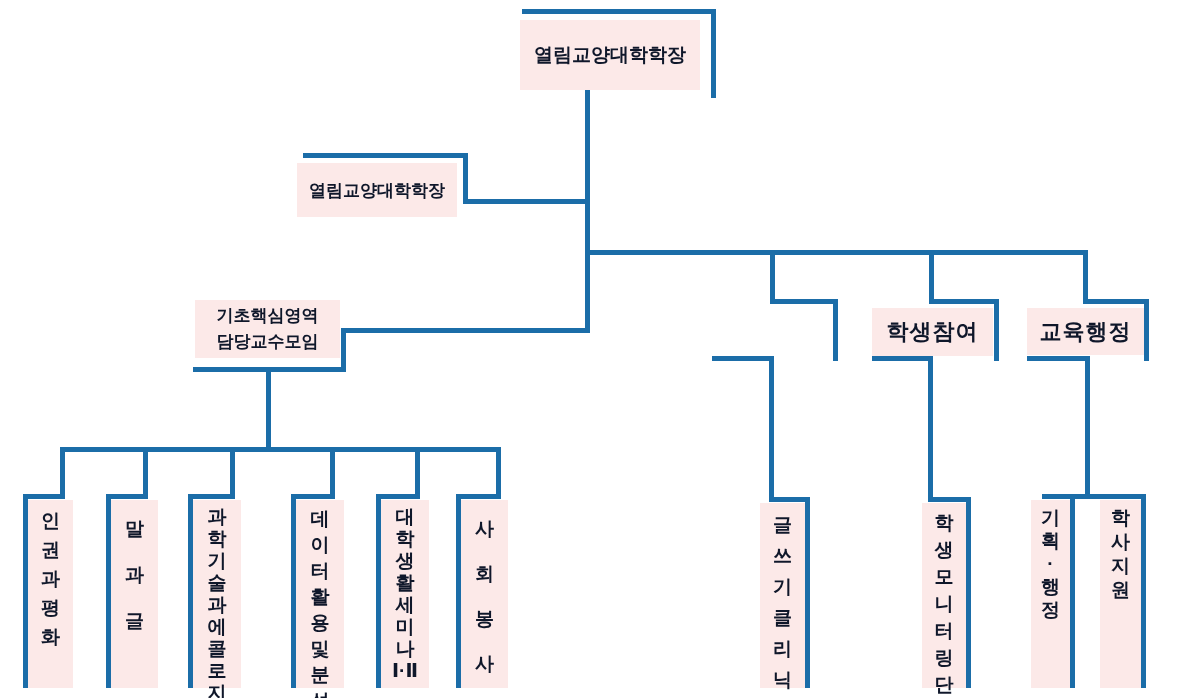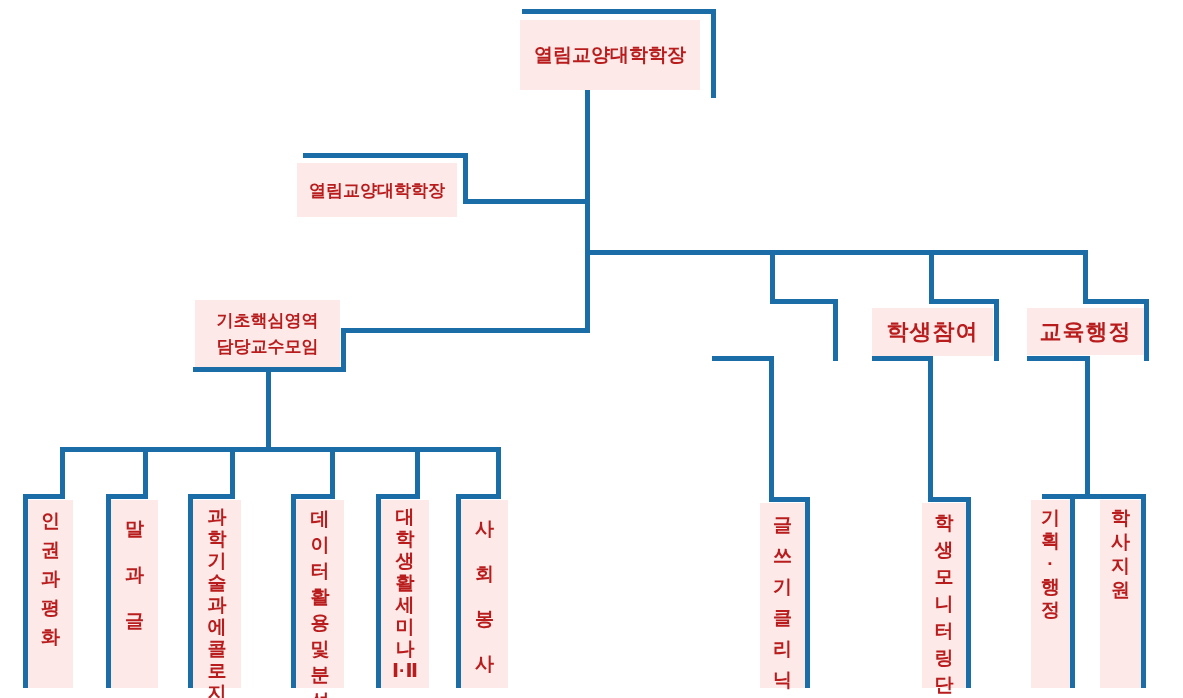--- a/index.html
+++ b/index.html
@@ -14,21 +14,21 @@
     overflow:hidden;
     font-family:"Liberation Sans","DejaVu Sans",sans-serif;
   }
   .line{
     position:absolute;
     background:var(--blue);
   }
   .node{
     position:absolute;
     background:var(--pink);
-    color:#b91c1c;
+    color:#0f172a;
     font-weight:bold;
     display:flex;
     align-items:center;
     justify-content:center;
   }
   .node-label{
     display:block;
     width:100%;
     text-align:center;
     white-space:pre-line;
@@ -101,21 +101,21 @@
     </div>
 
   <div class="node" style="left:520px;top:20px;width:180px;height:70px;font-size:19px">
     <span class="node-label">열림교양대학학장</span>
   </div>
 
   <div class="node" style="left:297px;top:163px;width:160px;height:54px;font-size:17px">
     <span class="node-label">열림교양대학학장</span>
   </div>
 
-  <div class="node" style="left:195px;top:300px;width:145px;height:67px;font-size:17px;line-height:26px">
+  <div class="node" style="left:195px;top:300px;width:145px;height:58px;font-size:17px;line-height:26px">
     <span class="node-label">기초핵심영역
 담당교수모임</span>
   </div>
 
 
   <div class="node" style="left:872px;top:308px;width:121px;height:48px;font-size:22px;letter-spacing:1px">
     <span class="node-label">학생참여</span>
   </div>
 
   <div class="node" style="left:1027px;top:308px;width:117px;height:47px;font-size:22px;letter-spacing:1px">

